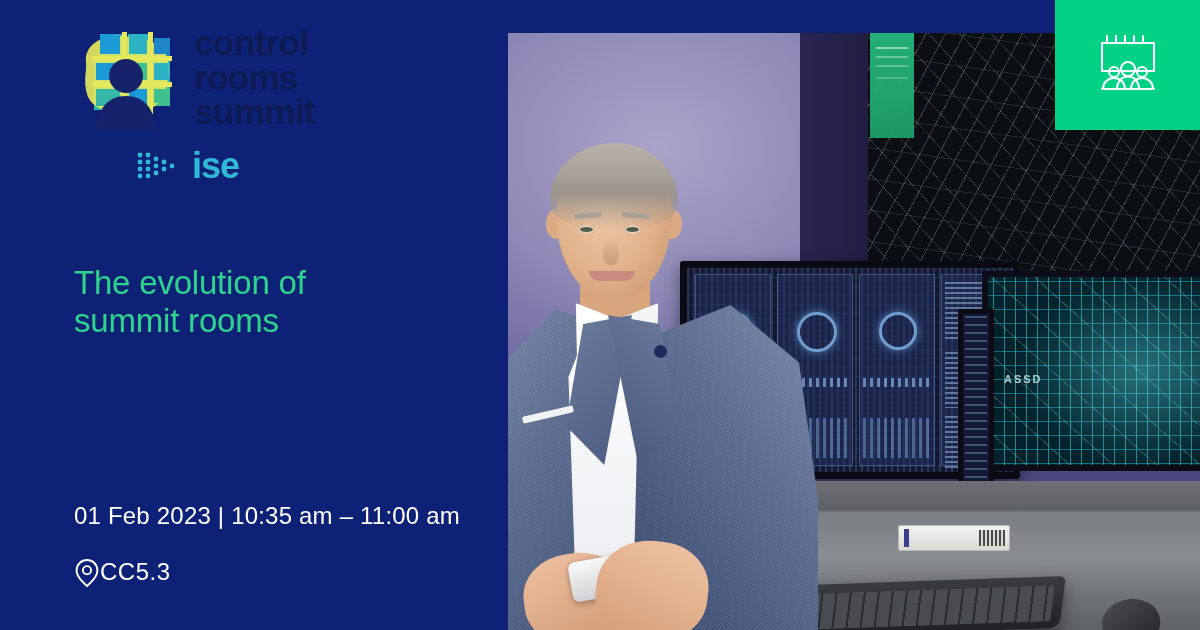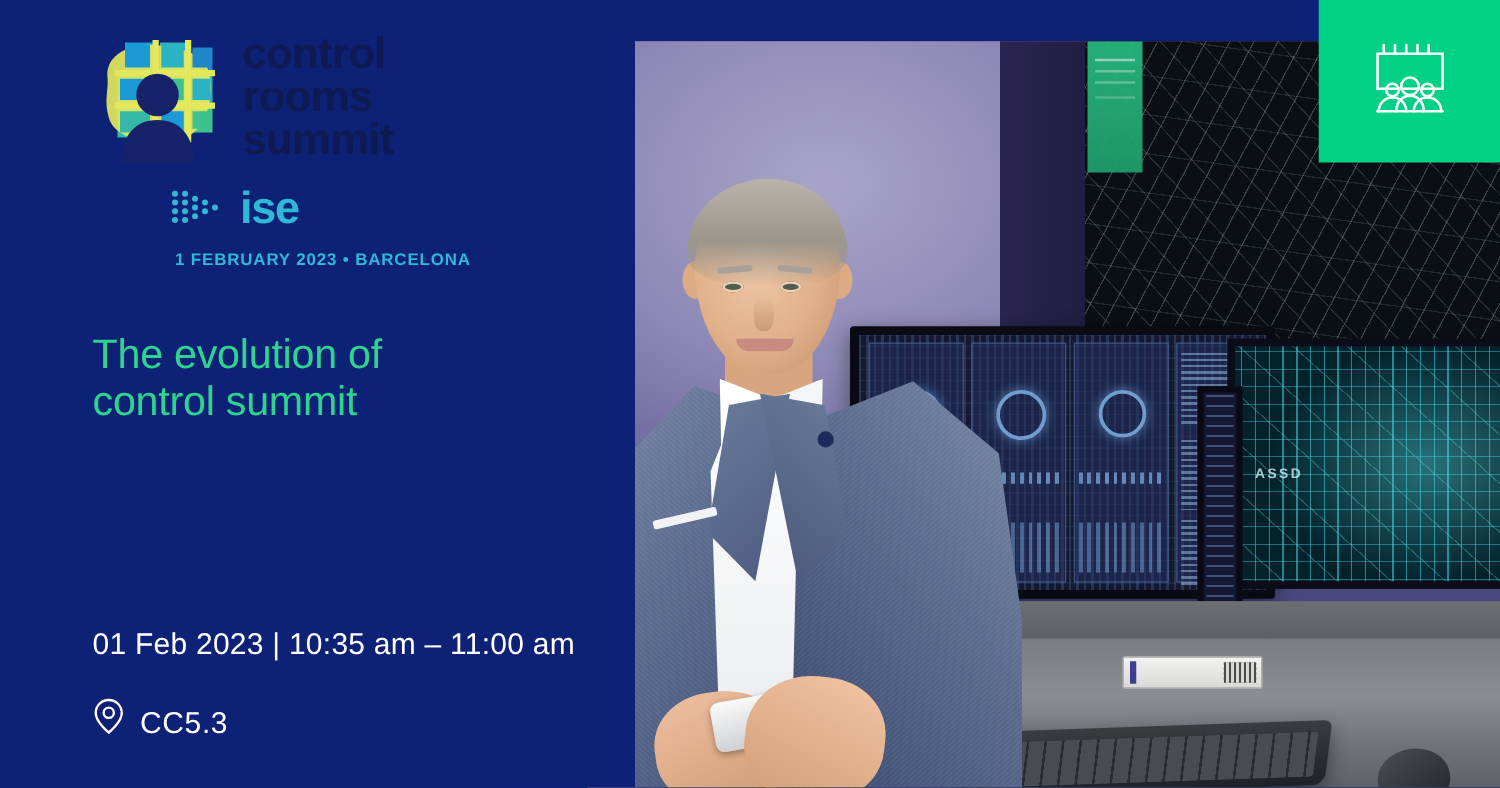--- a/index.html
+++ b/index.html
@@ -399,21 +399,21 @@
   }
   .datetime{
     position:absolute; left:74px; top:502px;
     color:#ffffff;
     font-size:24px;
     letter-spacing:.2px;
     white-space:nowrap;
   }
   .venue-row{
     position:absolute; left:74px; top:558px;
-    display:flex; align-items:flex-end; gap:12px;
+    display:flex; align-items:flex-start; gap:0;
   }
   .venue-text{
     color:#ffffff;
     font-size:24px;
     letter-spacing:.5px;
   }
 
   
   .badge{
     position:absolute; right:0; top:0;
@@ -563,25 +563,24 @@
             <circle cx="20" cy="24" r="2.4"></circle>
             <circle cx="28" cy="13" r="2.4"></circle>
               <circle cx="28" cy="20" r="2.4"></circle>
             <circle cx="36" cy="17" r="2.4"></circle>
           </g>
         </svg>
       </div>
       <div class="ise-word">ise</div>
     </div>
 
-    <div class="event-line">1 FEBRUARY 2023 • BARCELONA</div>
 
     <div class="headline">
       <div>The evolution of</div>
-      <div>control summit</div>
+      <div>summit rooms</div>
     </div>
 
 
     <div class="datetime">01 Feb 2023 | 10:35 am – 11:00 am</div>
 
     <div class="venue-row">
       <span>
         <svg width="26" height="30" viewBox="0 0 26 30">
           <path d="M13 2 C7.2 2 2.6 6.6 2.6 12.4 C2.6 19.8 13 28 13 28 C13 28 23.4 19.8 23.4 12.4 C23.4 6.6 18.8 2 13 2 Z" fill="none" stroke="#ffffff" stroke-width="1.9"></path>
           <circle cx="13" cy="12.2" r="4.1" fill="none" stroke="#ffffff" stroke-width="1.9"></circle>

